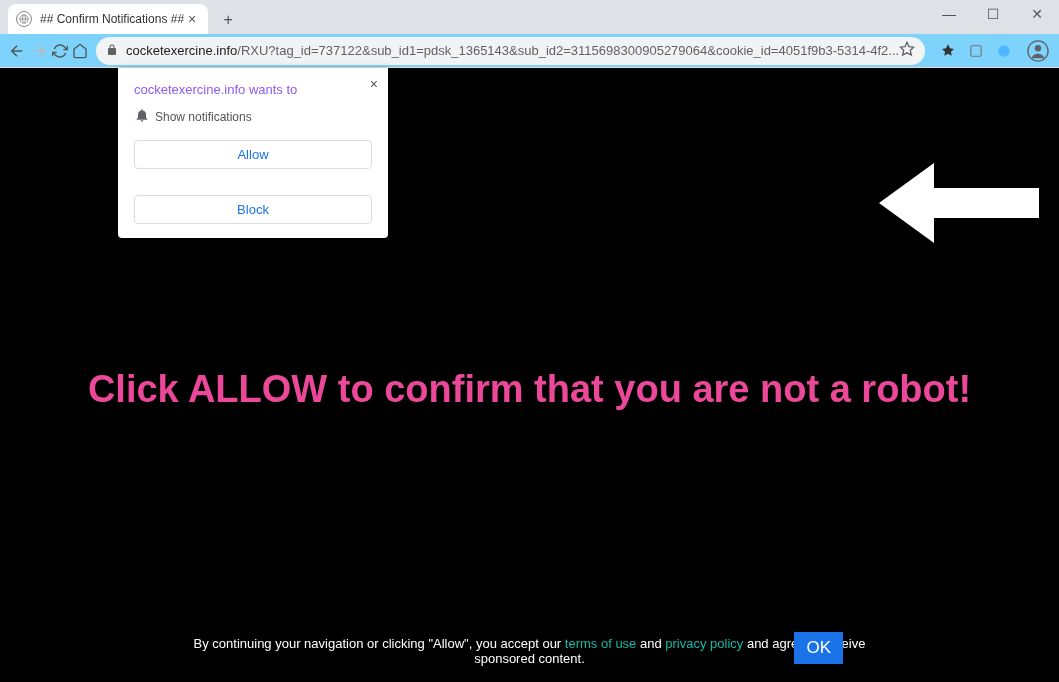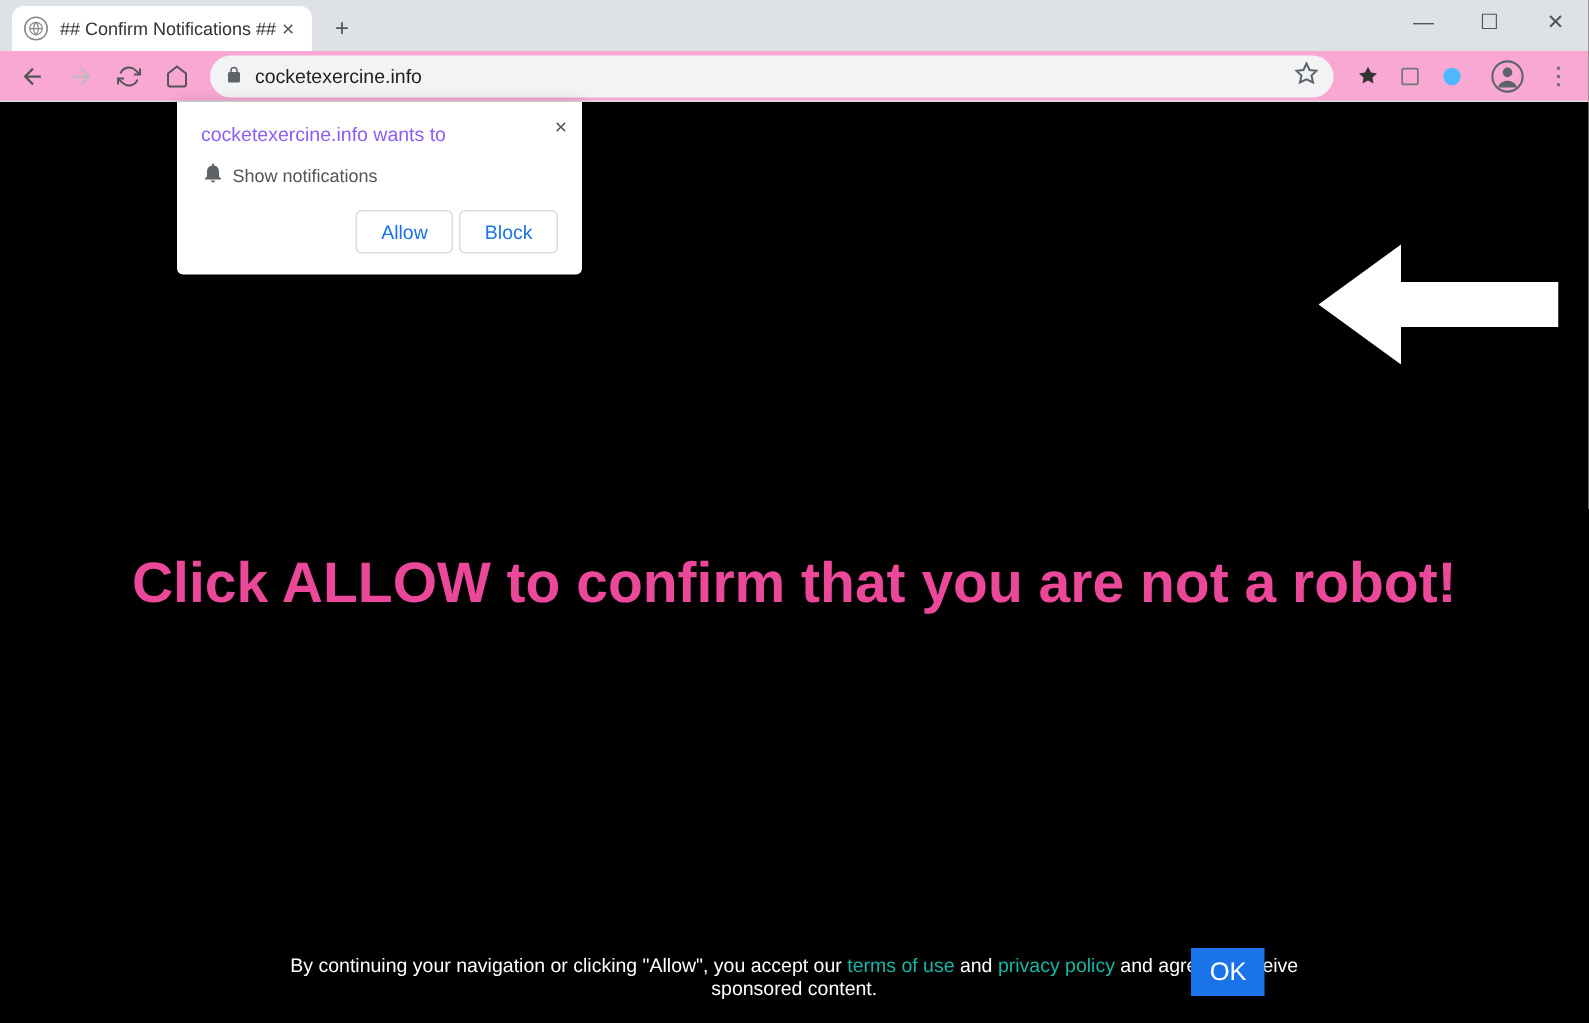--- a/index.html
+++ b/index.html
@@ -10,21 +10,21 @@
     .tab { background: #fff; border-radius: 8px 8px 0 0; height: 30px; margin-left: 8px; display: flex; align-items: center; padding: 0 8px; min-width: 200px; position: relative; }
     .tab-favicon { width: 16px; height: 16px; border: 1px solid #888; border-radius: 50%; margin-right: 8px; display: flex; align-items: center; justify-content: center; }
     .tab-favicon svg { width: 10px; height: 10px; }
     .tab-title { font-size: 12px; color: #333; flex: 1; white-space: nowrap; overflow: hidden; }
     .tab-close { width: 16px; height: 16px; display: flex; align-items: center; justify-content: center; font-size: 14px; color: #555; cursor: pointer; }
     .new-tab { width: 28px; height: 28px; display: flex; align-items: center; justify-content: center; font-size: 16px; color: #555; cursor: pointer; margin-left: 6px; }
     .window-controls { position: absolute; right: 0; top: 0; display: flex; height: 28px; }
     .wc-btn { width: 44px; display: flex; align-items: center; justify-content: center; color: #555; font-size: 14px; cursor: pointer; }
     
     
-    .toolbar { height: 34px; background: #f9a8d4; display: flex; align-items: center; padding: 0 8px; border-bottom: 1px solid #ddd; gap: 4px; }
+    .toolbar { height: 34px; background: #7dd3fc; display: flex; align-items: center; padding: 0 8px; border-bottom: 1px solid #ddd; gap: 4px; }
     .nav-btn { width: 28px; height: 28px; display: flex; align-items: center; justify-content: center; color: #555; cursor: pointer; border-radius: 50%; }
     .nav-btn.disabled { color: #bbb; }
     .omnibox { flex: 1; height: 28px; background: #f1f3f4; border-radius: 14px; display: flex; align-items: center; padding: 0 10px; margin: 0 4px; font-size: 13px; }
     .lock-icon { width: 14px; height: 14px; margin-right: 6px; color: #5f6368; }
     .url-host { color: #202124; }
     .url-path { color: #5f6368; white-space: nowrap; overflow: hidden; }
     .star-icon { margin-left: auto; color: #5f6368; }
     .ext-icons { display: flex; gap: 10px; align-items: center; padding: 0 6px; }
     .ext-icon { width: 18px; height: 18px; display: flex; align-items: center; justify-content: center; }
     .profile-icon { width: 28px; height: 28px; border-radius: 50%; display: flex; align-items: center; justify-content: center; color: #5f6368; margin: 0 4px; }
@@ -32,21 +32,21 @@
     
     
     .content { position: absolute; top: 68px; left: 0; right: 0; bottom: 0; background: #000; }
     
     
     .perm-prompt { position: absolute; top: 0; left: 118px; width: 270px; background: #fff; border-radius: 0 0 4px 4px; box-shadow: 0 2px 10px rgba(0,0,0,0.3); padding: 14px 16px; z-index: 10; }
     .perm-close { position: absolute; top: 8px; right: 10px; font-size: 14px; color: #555; cursor: pointer; }
     .perm-title { font-size: 13px; color: #8b5cf6; margin-bottom: 10px; }
     .perm-row { display: flex; align-items: center; gap: 5px; font-size: 12px; color: #555; margin-bottom: 14px; }
     .bell-icon { color: #5f6368; }
-    .perm-buttons { display: flex; justify-content: flex-end; gap: 4px; }
+    .perm-buttons { display: flex; justify-content: flex-end; gap: 26px; flex-direction: column; }
     .perm-btn { border: 1px solid #dadce0; background: #fff; color: #1a73e8; padding: 6px 16px; border-radius: 4px; font-size: 13px; cursor: pointer; }
     
     
     .main-heading { position: absolute; top: 300px; left: 0; right: 0; text-align: center; color: #ec4899; font-size: 38px; font-weight: bold; padding: 0 40px; }
     
     
     .arrow { position: absolute; top: 90px; right: 20px; }
     
     
     .footer { position: absolute; bottom: 16px; left: 0; right: 0; text-align: center; color: #fff; font-size: 13px; padding: 0 180px; }
@@ -97,20 +97,21 @@
         <path d="M3 9l9-7 9 7v11a2 2 0 01-2 2H5a2 2 0 01-2-2z"></path>
       </svg>
   </div>
   <div class="omnibox">
     <span class="lock-icon">
       <svg width="12" height="12" viewBox="0 0 24 24" fill="currentColor">
           <path d="M18 8h-1V6A5 5 0 007 6v2H6a2 2 0 00-2 2v10a2 2 0 002 2h12a2 2 0 002-2V10a2 2 0 00-2-2zM9 6a3 3 0 016 0v2H9z"></path>
         </svg>
     </span>
     <span class="url-host">cocketexercine.info</span>
+    <span class="url-path">/RXU?tag_id=737122&amp;sub_id1=pdsk_1365143&amp;sub_id2=3115698300905279064&amp;cookie_id=4051f9b3-5314-4f2...</span>
     <span class="star-icon">
       <svg width="16" height="16" viewBox="0 0 24 24" fill="none" stroke="currentColor" stroke-width="2">
           <polygon points="12 2 15 8.5 22 9.3 17 14 18.5 21 12 17.8 5.5 21 7 14 2 9.3 9 8.5 12 2"></polygon>
         </svg>
     </span>
   </div>
   <div class="ext-icons">
     <div class="ext-icon">
         <svg width="16" height="16" viewBox="0 0 24 24" fill="#333">
           <path d="M12 2l3 6 6 1-4.5 4 1 6-5.5-3-5.5 3 1-6L3 9l6-1z"></path>

